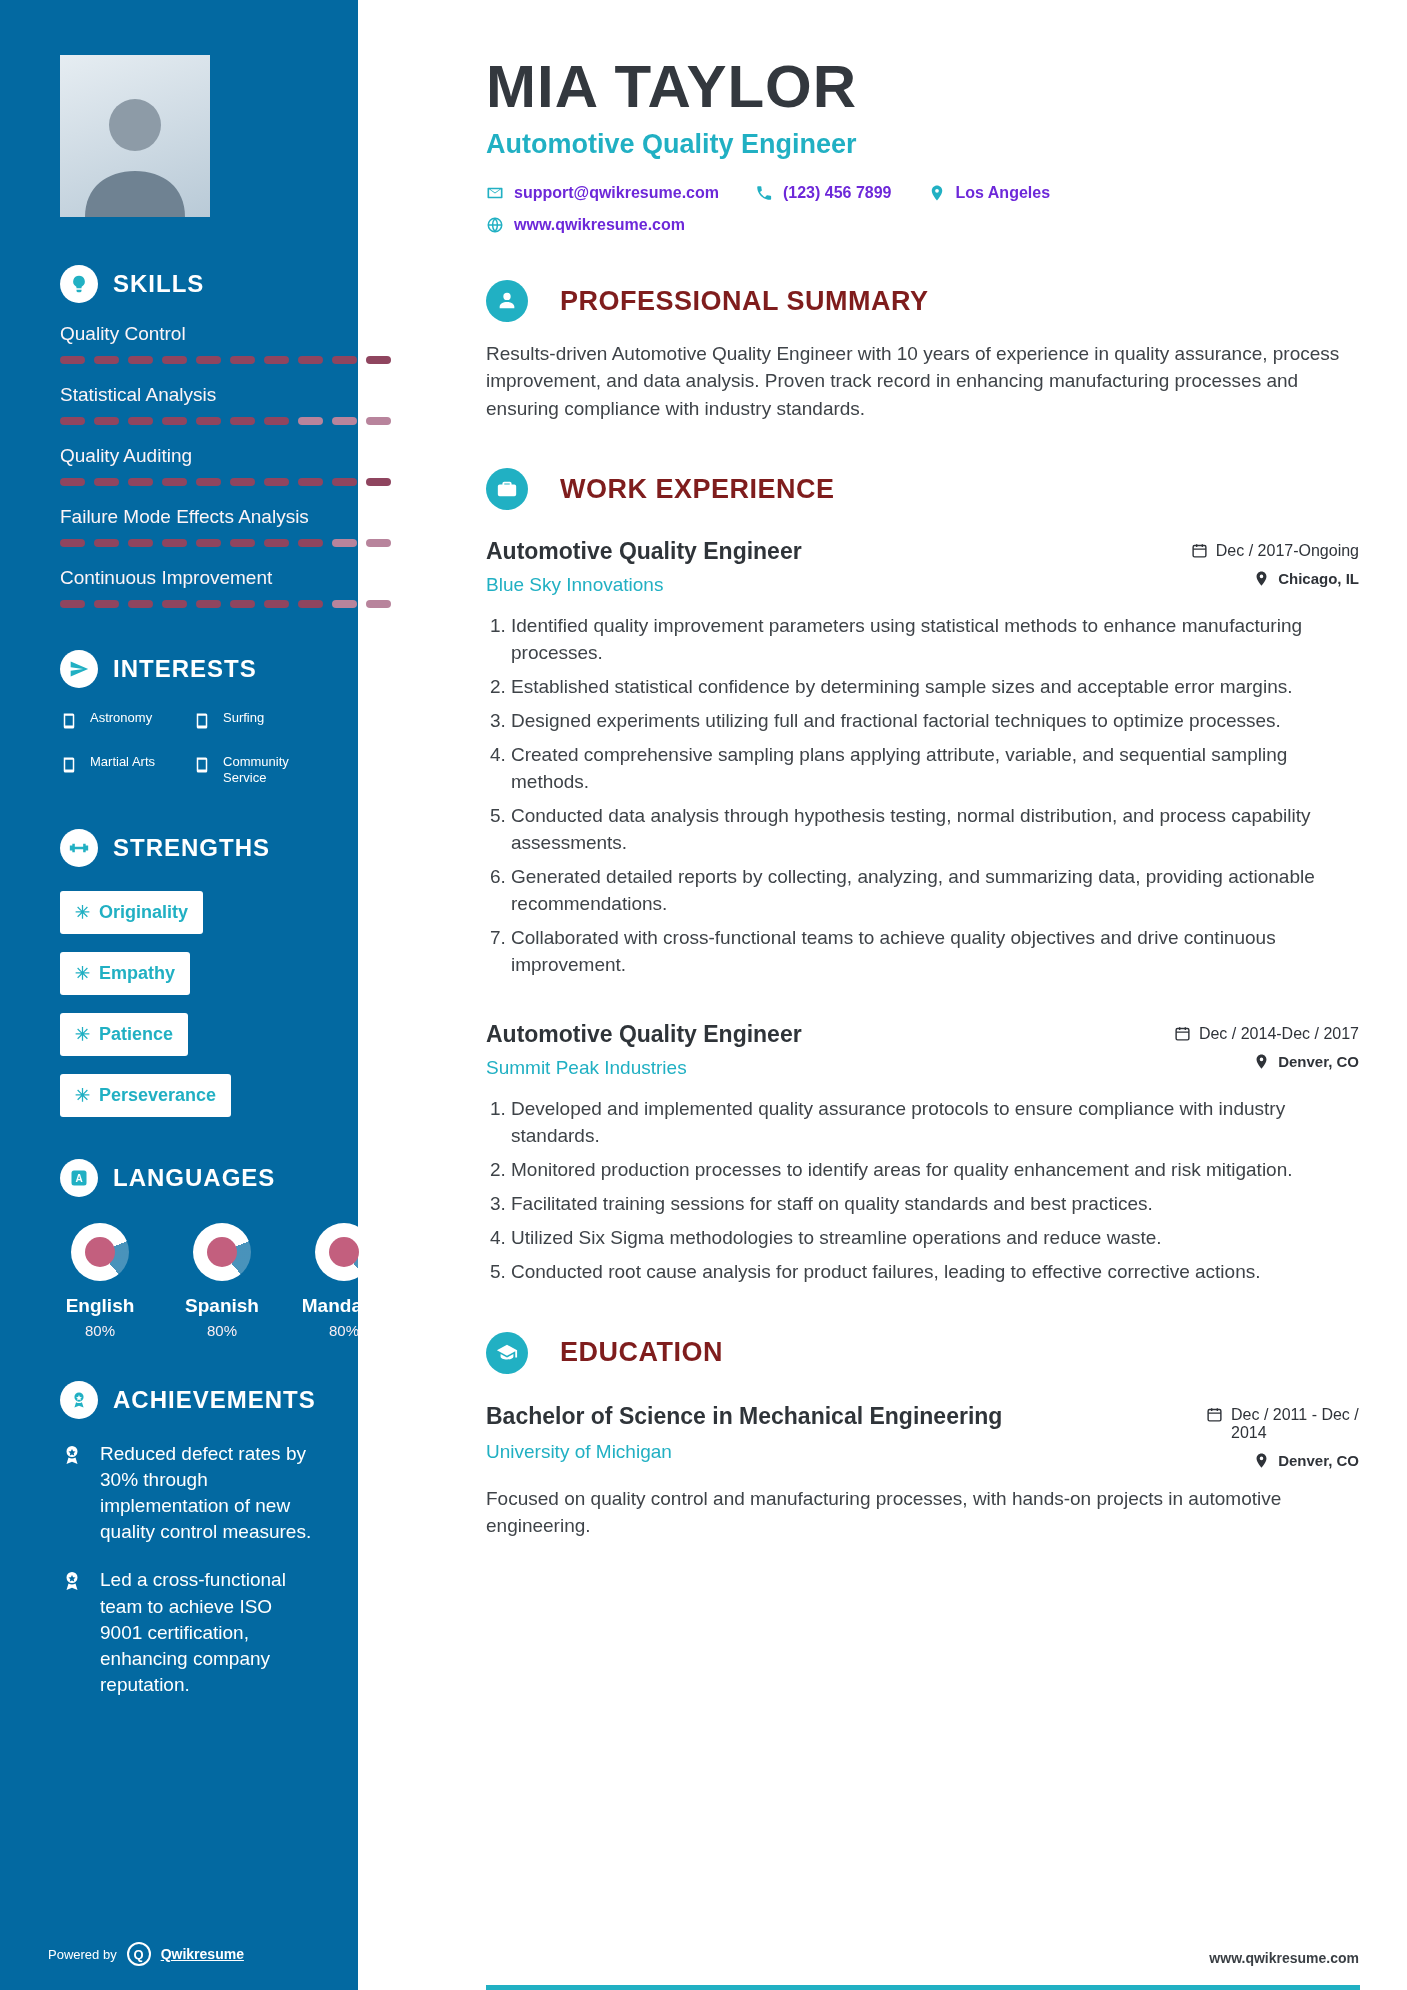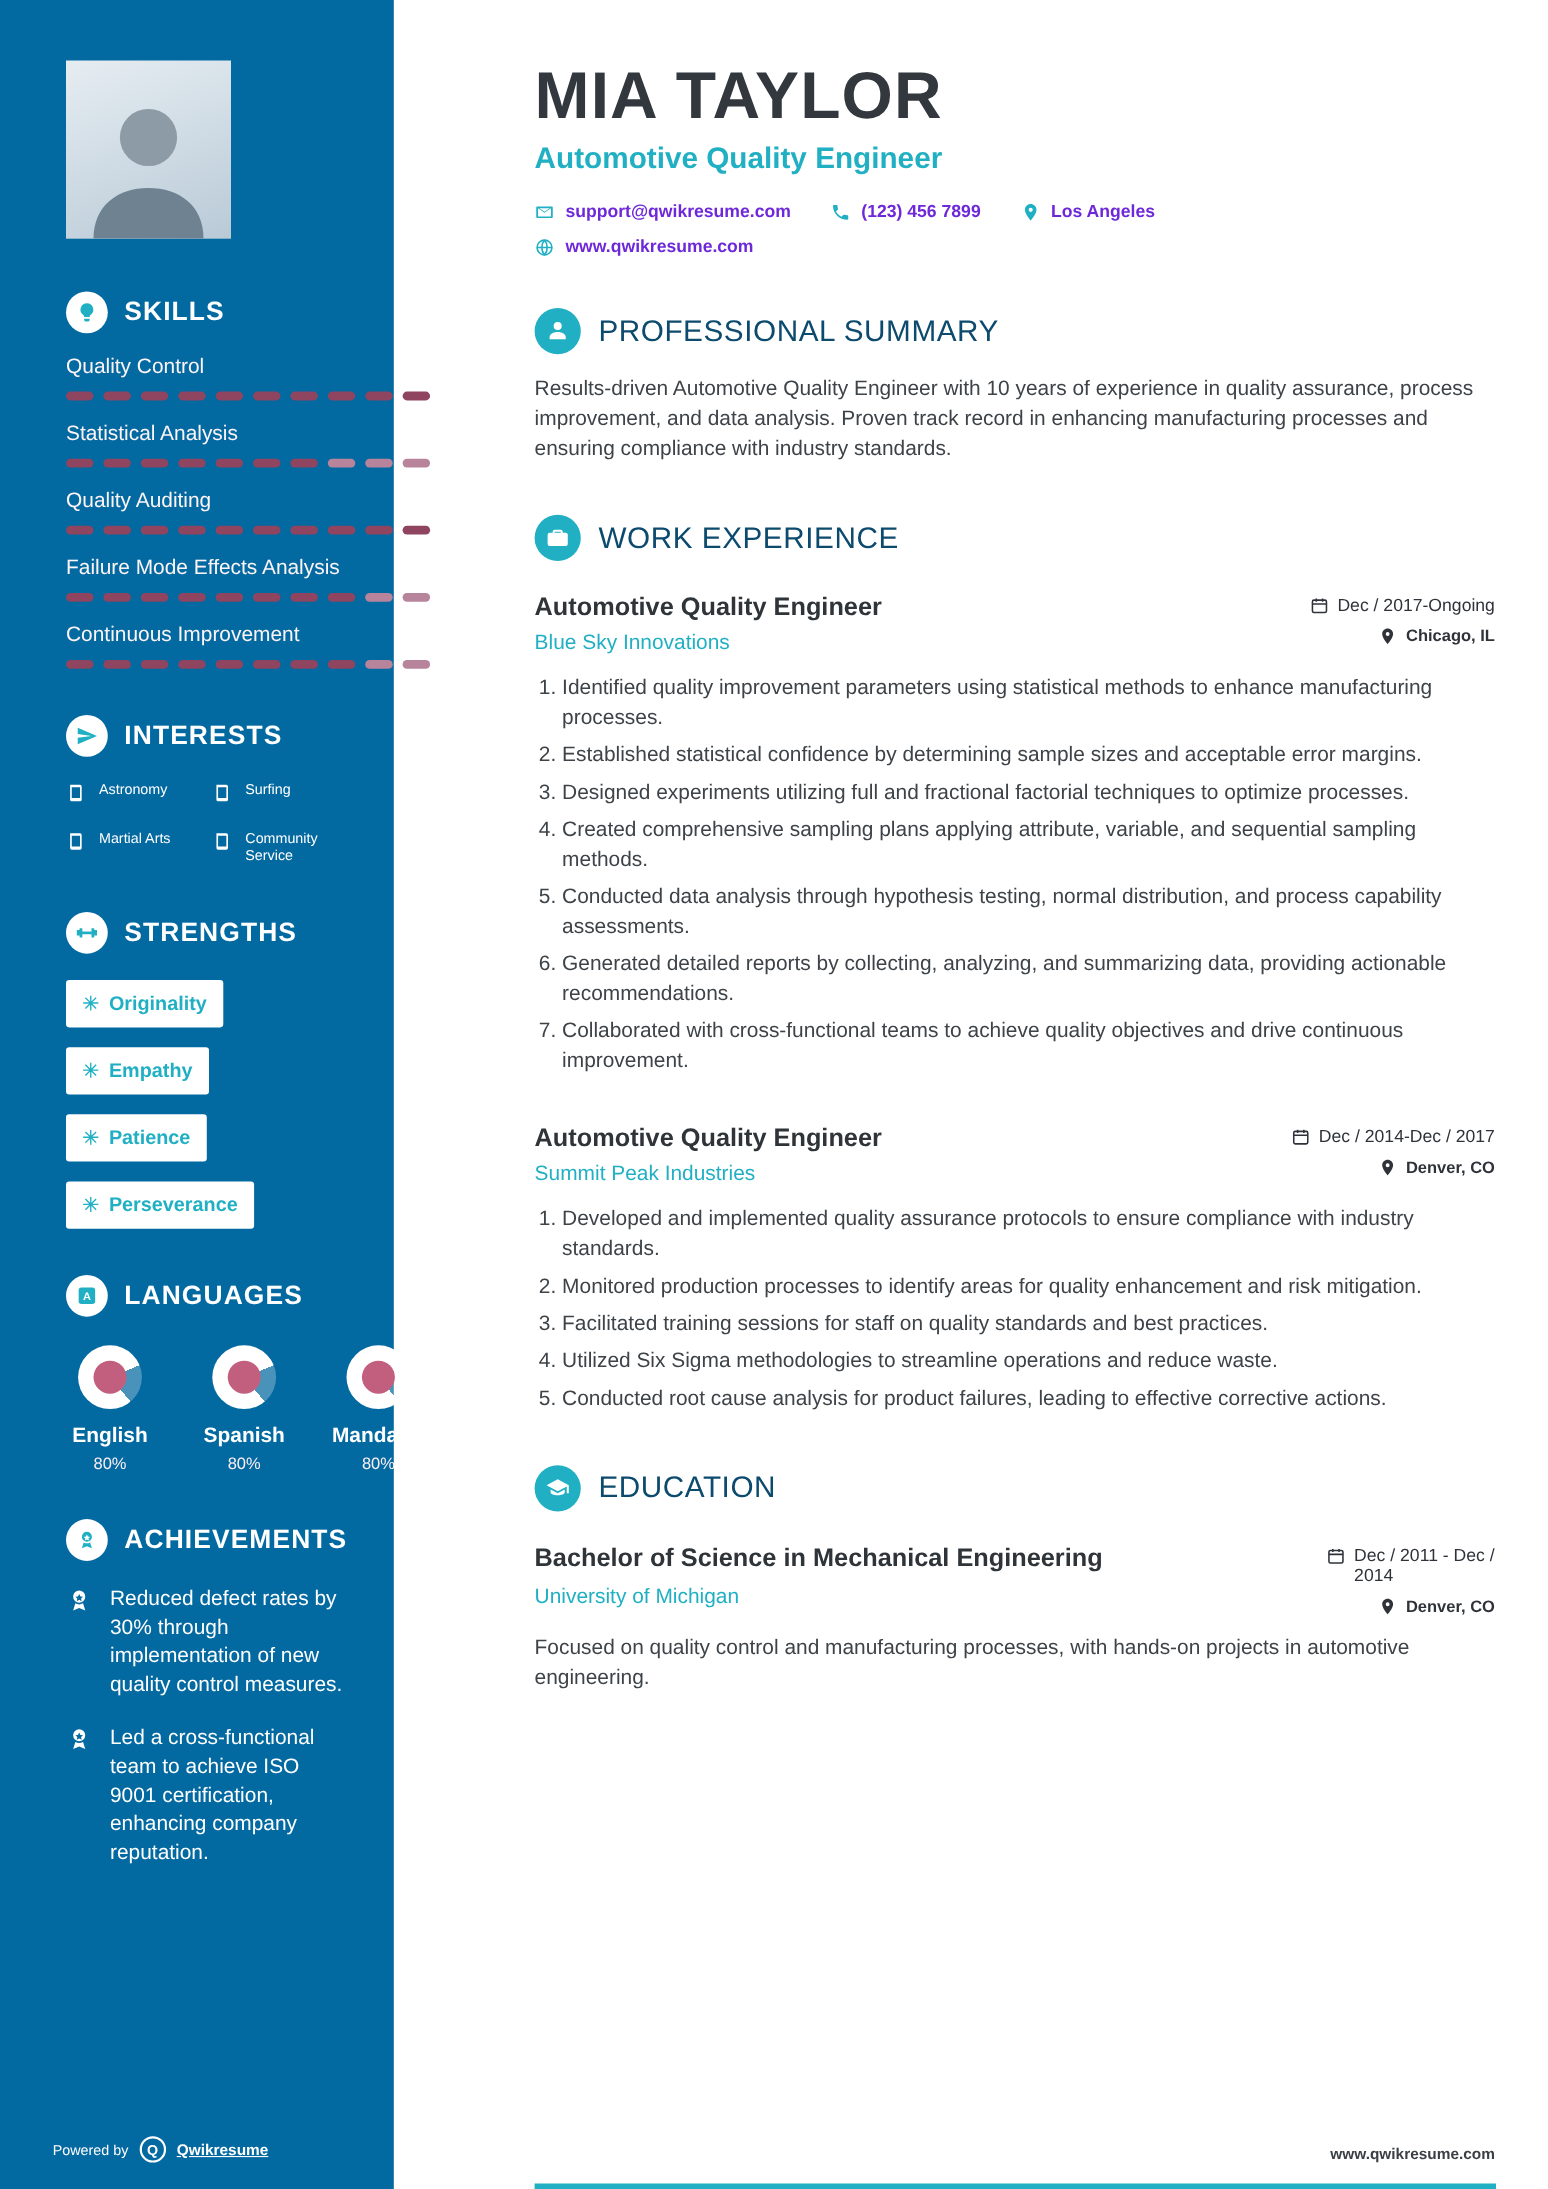--- a/index.html
+++ b/index.html
@@ -58,21 +58,21 @@
   .contact { display:flex; align-items:center; gap:36px; margin-top:24px; }
   .contact.row2 { margin-top:14px; }
   .c-item { display:flex; align-items:center; gap:10px; font-size:16px; font-weight:600; color:#6d28d9; }
   .c-ico { width:18px; height:18px; color:#21b0c3; flex:none; }
   .c-ico svg { width:18px; height:18px; }
 
   .msec { margin-top:46px; }
   .msec-head { display:flex; align-items:center; gap:16px; }
   .msec-ico { width:42px; height:42px; border-radius:50%; background:#21b0c3; color:#ffffff; display:flex; align-items:center; justify-content:center; flex:none; }
   .msec-ico svg { width:22px; height:22px; }
-  .msec-title { font-size:27px; font-weight:400; color:#0c4a6e; letter-spacing:.5px; }
+  .msec-title { font-size:27px; font-weight:700; color:#7f1d1d; letter-spacing:.5px;margin-left:16px; }
   .summary-text { margin-top:18px; font-size:19px; line-height:1.44; color:#3e4348; max-width:880px; }
 
   .job { margin-top:28px; }
   .job + .job { margin-top:42px; }
   .job-head { display:flex; justify-content:space-between; gap:24px; }
   .job-role { font-size:23px; font-weight:700; color:#2f3439; }
   .job-co { font-size:19px; color:#21b0c3; margin-top:9px; }
   .job-meta { display:flex; flex-direction:column; align-items:flex-end; gap:10px; flex:none; padding-top:4px; }
   .meta-line { display:flex; align-items:flex-start; gap:8px; font-size:16px; color:#2f3339; }
   .meta-line.loc { font-size:15px; font-weight:700; }

